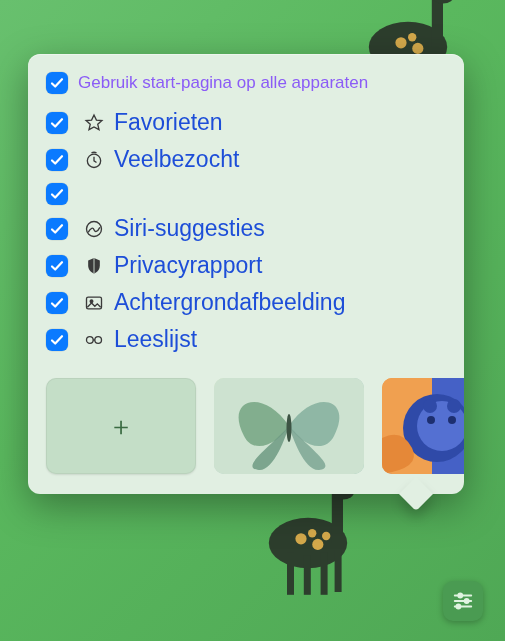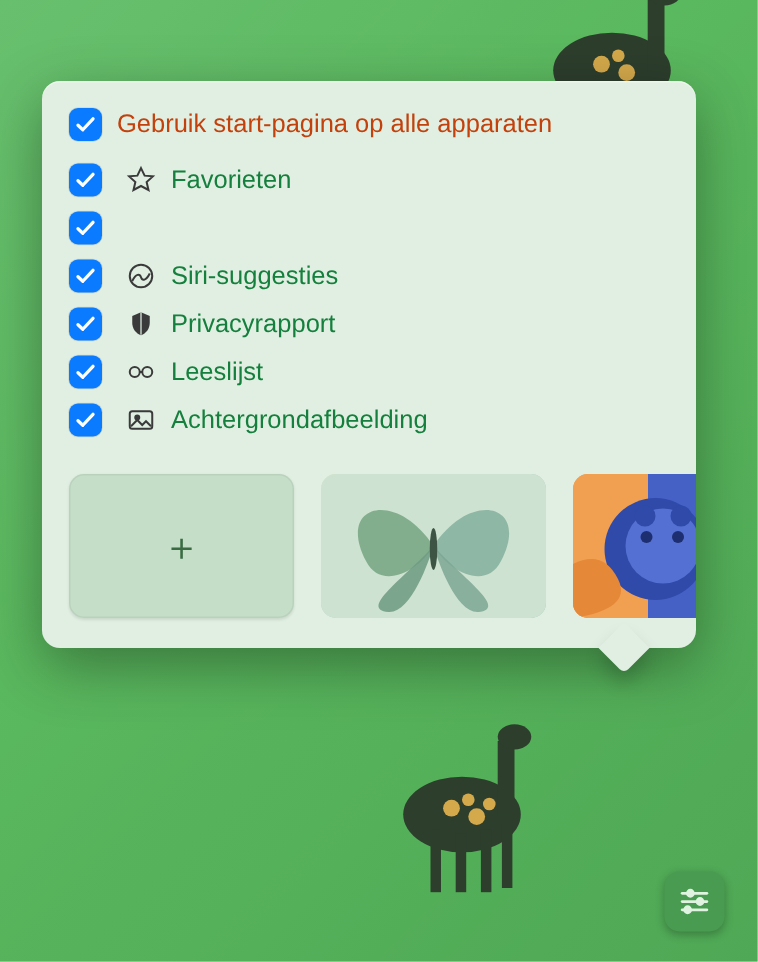--- a/index.html
+++ b/index.html
@@ -53,21 +53,21 @@
     align-items: center;
     gap: 10px;
     padding: 5px 0;
   }
   .option-row.header-row {
     padding: 4px 0 10px 0;
   }
   .option-row.header-row .label {
     font-size: 17px;
     font-weight: 400;
-    color: #c2410c;
+    color: #8b5cf6;
   }
   .option-row .sub {
     display: flex;
     align-items: center;
     gap: 10px;
     margin-left: 6px;
   }
   .checkbox {
     width: 22px;
     height: 22px;
@@ -84,22 +84,22 @@
     width: 20px;
     height: 20px;
     display: flex;
     align-items: center;
     justify-content: center;
     color: #3a3a3a;
     flex-shrink: 0;
   }
   .row-icon svg { width: 20px; height: 20px; }
   .label {
-    font-size: 17px;
-    color: #15803d;
+    font-size: 23px;
+    color: #1d4ed8;
   }
   .thumbs {
     display: flex;
     gap: 18px;
     padding: 14px 18px 20px 18px;
     overflow: hidden;
     position: relative;
     z-index: 2;
   }
   .thumb {
@@ -197,20 +197,37 @@
       <div class="sub">
         <span class="row-icon">
           <svg viewBox="0 0 24 24" fill="none" stroke="currentColor" stroke-width="1.6">
               <path d="M12 2.5l2.9 6 6.6.6-5 4.5 1.5 6.4L12 16.8 6 20l1.5-6.4-5-4.5 6.6-.6z"></path>
             </svg>
         </span>
         <span class="label">Favorieten</span>
       </div>
     </div>
 
+    <div class="option-row">
+      <span class="checkbox">
+        <svg viewBox="0 0 14 14">
+            <path d="M2 7.5 L5.2 10.5 L12 3.2" stroke="#fff" stroke-width="2.2" fill="none" stroke-linecap="round" stroke-linejoin="round"></path>
+          </svg>
+      </span>
+      <div class="sub">
+        <span class="row-icon">
+          <svg viewBox="0 0 24 24" fill="none" stroke="currentColor" stroke-width="1.6">
+              <circle cx="12" cy="13" r="8"></circle>
+              <path d="M12 8v5l3 2"></path>
+              <path d="M9 3.5c1.8-1 4.2-1 6 0"></path>
+            </svg>
+        </span>
+        <span class="label">Veelbezocht</span>
+      </div>
+    </div>
 
     <div class="option-row">
       <span class="checkbox">
         <svg viewBox="0 0 14 14">
             <path d="M2 7.5 L5.2 10.5 L12 3.2" stroke="#fff" stroke-width="2.2" fill="none" stroke-linecap="round" stroke-linejoin="round"></path>
           </svg>
       </span>
     </div>
 
     <div class="option-row">
@@ -249,44 +266,44 @@
 
     <div class="option-row">
       <span class="checkbox">
         <svg viewBox="0 0 14 14">
             <path d="M2 7.5 L5.2 10.5 L12 3.2" stroke="#fff" stroke-width="2.2" fill="none" stroke-linecap="round" stroke-linejoin="round"></path>
           </svg>
       </span>
       <div class="sub">
         <span class="row-icon">
           <svg viewBox="0 0 24 24" fill="none" stroke="currentColor" stroke-width="1.6">
+              <rect x="3" y="5" width="18" height="14" rx="2"></rect>
+              <circle cx="9" cy="10" r="1.6" fill="currentColor"></circle>
+              <path d="M4 17l5-5 4 4 3-3 4 4"></path>
+            </svg>
+        </span>
+        <span class="label">Achtergrondafbeelding</span>
+      </div>
+    </div>
+
+    <div class="option-row">
+      <span class="checkbox">
+        <svg viewBox="0 0 14 14">
+            <path d="M2 7.5 L5.2 10.5 L12 3.2" stroke="#fff" stroke-width="2.2" fill="none" stroke-linecap="round" stroke-linejoin="round"></path>
+          </svg>
+      </span>
+      <div class="sub">
+        <span class="row-icon">
+          <svg viewBox="0 0 24 24" fill="none" stroke="currentColor" stroke-width="1.6">
               <circle cx="7" cy="12" r="4"></circle>
               <circle cx="17" cy="12" r="4"></circle>
               <path d="M11 12h2"></path>
             </svg>
         </span>
         <span class="label">Leeslijst</span>
-      </div>
-    </div>
-
-    <div class="option-row">
-      <span class="checkbox">
-        <svg viewBox="0 0 14 14">
-            <path d="M2 7.5 L5.2 10.5 L12 3.2" stroke="#fff" stroke-width="2.2" fill="none" stroke-linecap="round" stroke-linejoin="round"></path>
-          </svg>
-      </span>
-      <div class="sub">
-        <span class="row-icon">
-          <svg viewBox="0 0 24 24" fill="none" stroke="currentColor" stroke-width="1.6">
-              <rect x="3" y="5" width="18" height="14" rx="2"></rect>
-              <circle cx="9" cy="10" r="1.6" fill="currentColor"></circle>
-              <path d="M4 17l5-5 4 4 3-3 4 4"></path>
-            </svg>
-        </span>
-        <span class="label">Achtergrondafbeelding</span>
       </div>
     </div>
 
   </div>
 
   <div class="thumbs">
     <div class="thumb add">
       <span class="plus">＋</span>
     </div>
     <div class="thumb butterfly">

